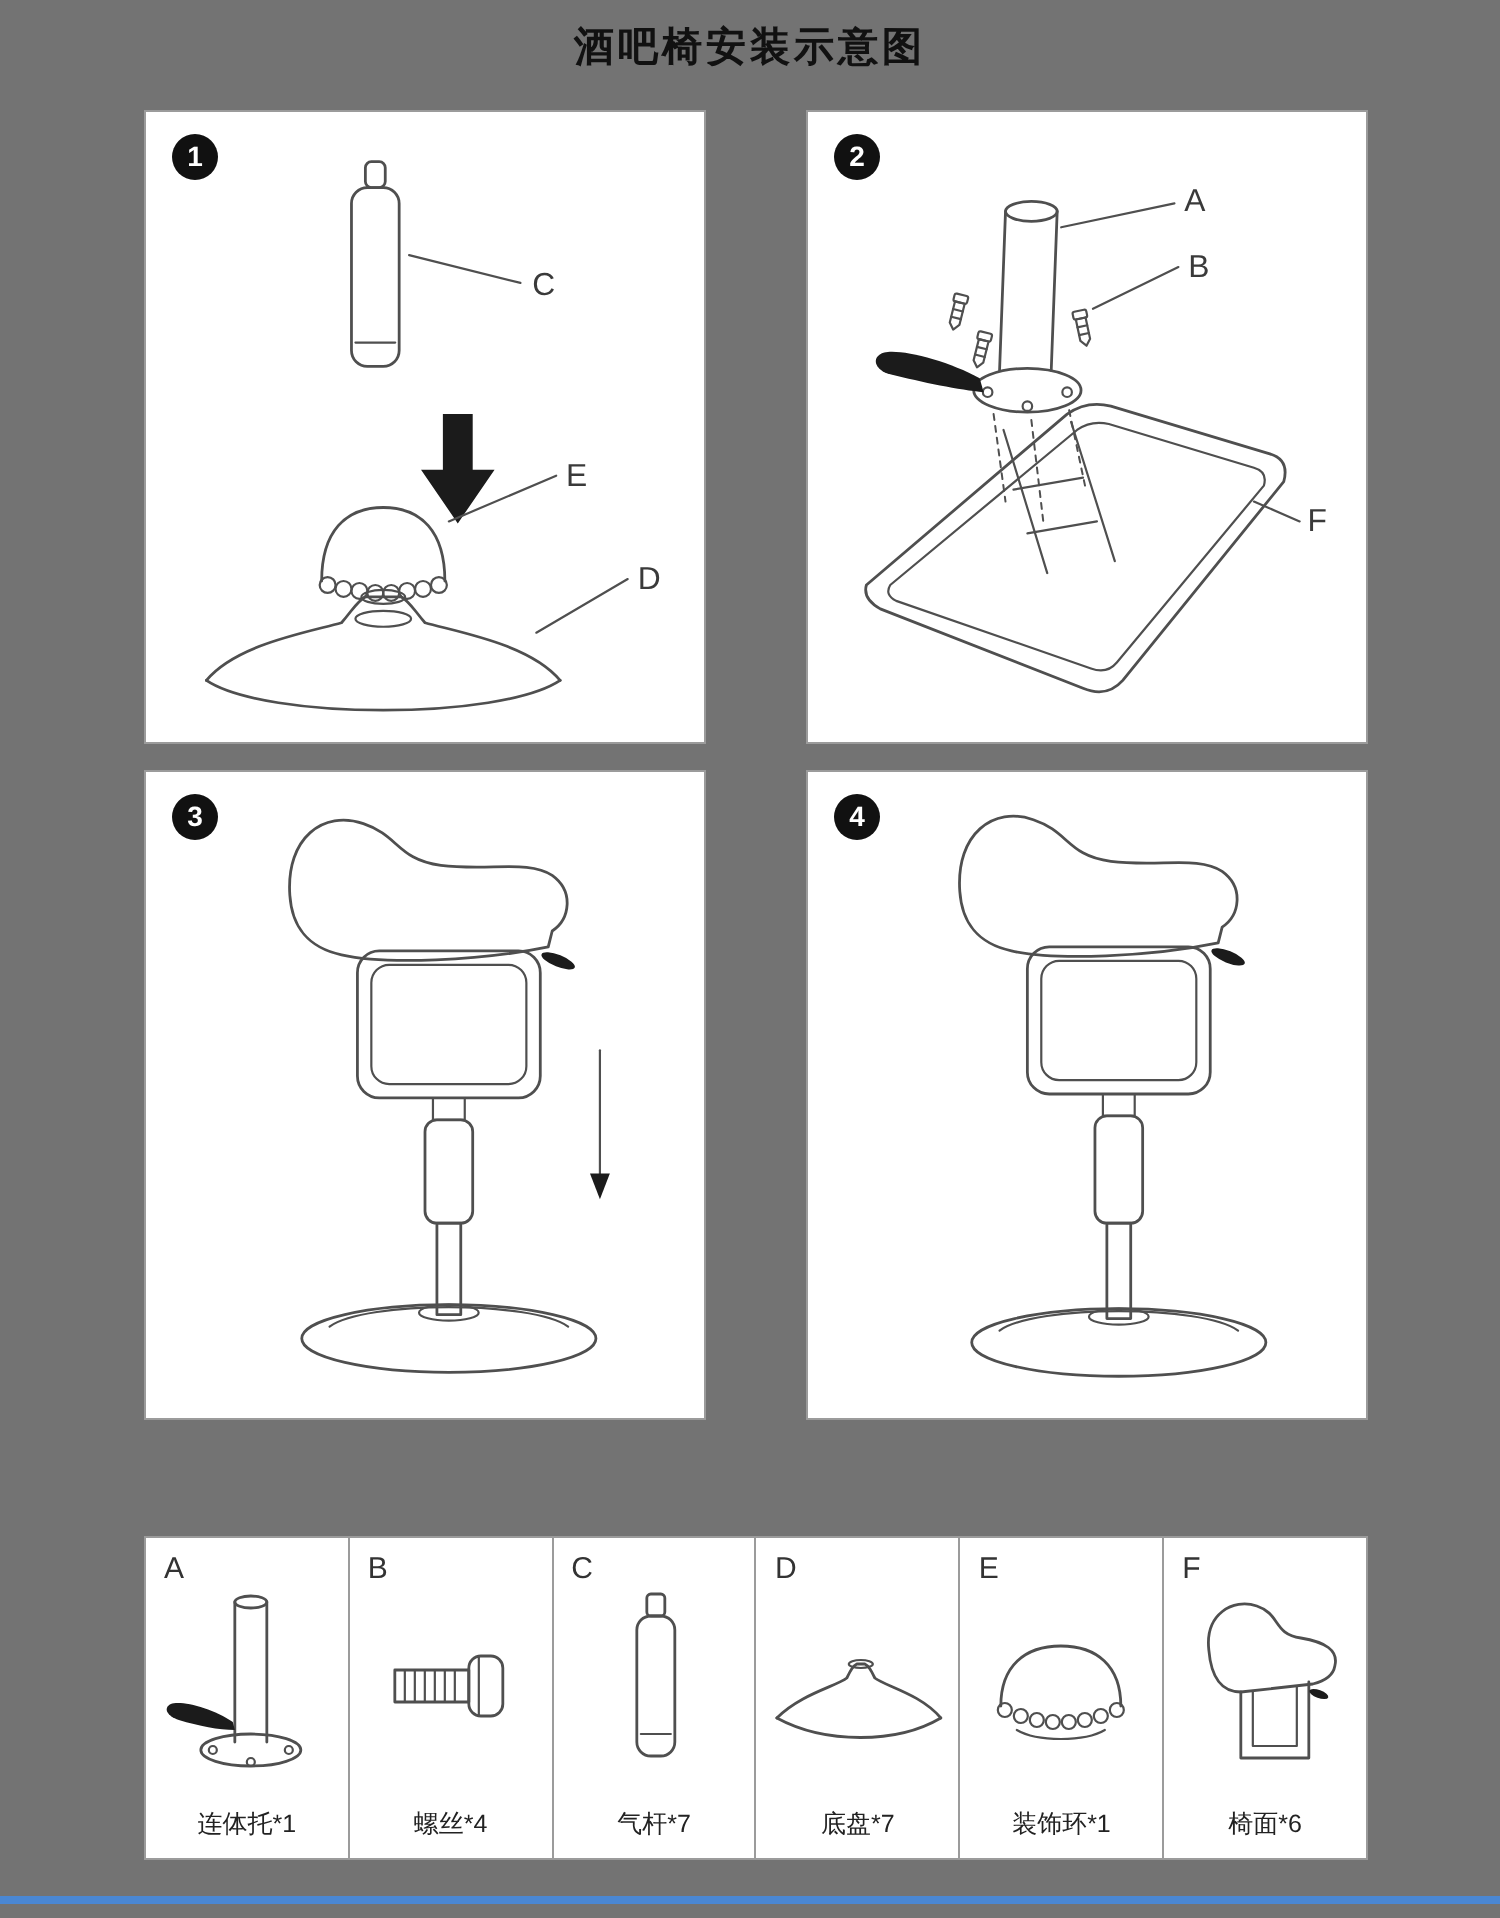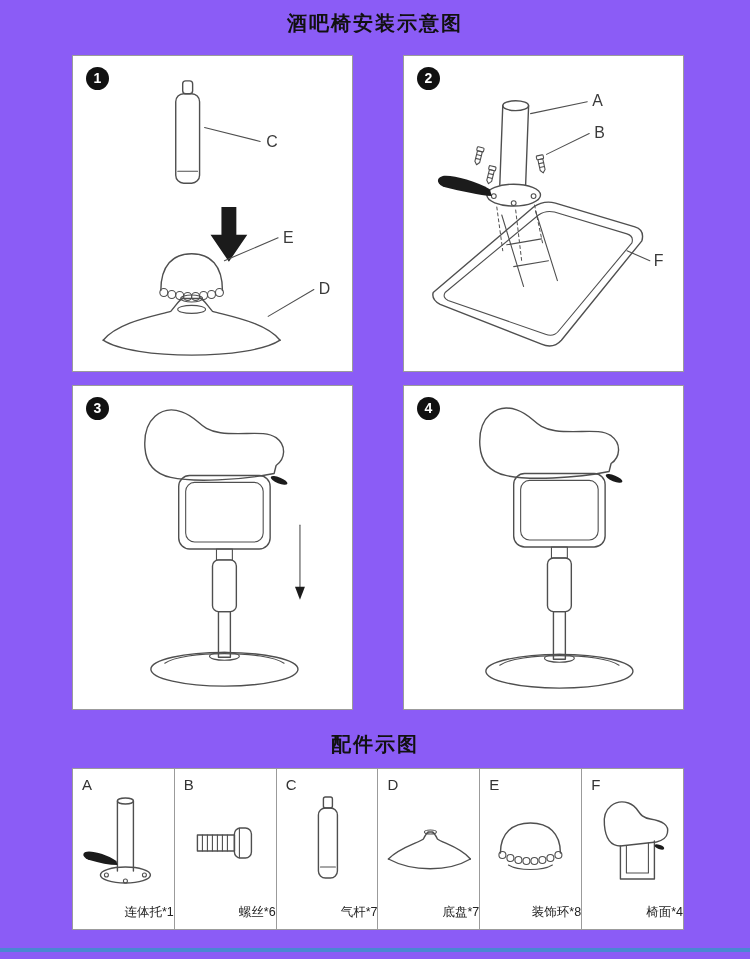--- a/index.html
+++ b/index.html
@@ -2,21 +2,21 @@
 <html><head>
 <meta charset="utf-8">
 <style>
   * { margin:0; padding:0; box-sizing:border-box; }
   html,body { background:#fff; }
   body {
     width:750px; height:959px;
     font-family:"Liberation Sans","DejaVu Sans",sans-serif;
     color:#1a1a1a; position:relative; overflow:hidden;
   }
-  .page { position:relative; width:750px; height:959px; background:#8b5cf6;padding-left:40px; }
+  .page { position:relative; width:750px; height:959px; background:#737373;padding-left:40px; }
 
   .main-title, .parts-title {
     position:absolute; left:0; width:750px; text-align:center;
     font-size:20px; font-weight:bold; letter-spacing:2px; color:#111;
   }
   .main-title { top:10px; }
   .parts-title { top:731px; }
 
   .panel {
     position:absolute; border:1px solid #9b9b9b; background:#fff;
@@ -49,21 +49,21 @@
     position:absolute; left:72px; top:768px; width:612px; height:162px;
     display:flex; border:1px solid #9b9b9b; background:#fff;
   }
   .part-cell { flex:1; position:relative; border-right:1px solid #9b9b9b; }
   .part-cell:last-child { border-right:none; }
   .part-letter {
     position:absolute; left:9px; top:7px; font-size:15px; color:#333;
   }
   .part-cell svg { position:absolute; left:0; top:22px; width:100%; height:100px; }
   .part-name {
-    position:absolute; left:0; bottom:8px; width:100%; text-align:right;
+    position:absolute; left:0; bottom:8px; width:100%; text-align:center;
     font-size:12.5px; color:#222;margin-top:21px;
   }
 
   .bottom-bar {
     position:absolute; left:0; top:948px; width:750px; height:4px;
     background:#4a87d3;
   }
 </style>
 </head>
 <body>
@@ -232,21 +232,20 @@
           <rect x="150" y="227" width="12" height="48"></rect>
 
           <ellipse cx="156" cy="287" rx="74" ry="17"></ellipse>
           <path d="M96 281 C114 268 198 268 216 281" class="thin"></path>
           <ellipse cx="156" cy="274" rx="15" ry="4" class="thin"></ellipse>
         </g>
       </g>
     </svg>
   </div>
 
-  <h2 class="parts-title">配件示图</h2>
 
   <div class="parts-table">
 
     <div class="part-cell">
       <div class="part-letter">A</div>
       <svg viewBox="0 0 100 100">
         <g class="ln">
           <ellipse cx="52" cy="10" rx="8" ry="3"></ellipse>
           <line x1="44" y1="10" x2="44" y2="80"></line>
           <line x1="60" y1="10" x2="60" y2="80"></line>
@@ -268,21 +267,21 @@
           <line x1="64" y1="37" x2="64" y2="67" class="thin"></line>
           <rect x="22" y="44" width="37" height="16"></rect>
           <line x1="27" y1="44" x2="27" y2="60" class="thin"></line>
           <line x1="32" y1="44" x2="32" y2="60" class="thin"></line>
           <line x1="37" y1="44" x2="37" y2="60" class="thin"></line>
           <line x1="42" y1="44" x2="42" y2="60" class="thin"></line>
           <line x1="47" y1="44" x2="47" y2="60" class="thin"></line>
           <line x1="52" y1="44" x2="52" y2="60" class="thin"></line>
         </g>
       </svg>
-      <div class="part-name">螺丝*6</div>
+      <div class="part-name">螺丝*4</div>
     </div>
 
     <div class="part-cell">
       <div class="part-letter">C</div>
       <svg viewBox="0 0 100 100">
         <g class="ln">
           <rect x="46" y="6" width="9" height="11" rx="2"></rect>
           <rect x="41" y="17" width="19" height="70" rx="7"></rect>
           <line x1="43" y1="76" x2="58" y2="76" class="thin"></line>
         </g>
@@ -311,33 +310,33 @@
           <circle cx="30" cy="67" r="3.5" class="thin"></circle>
           <circle cx="38" cy="69" r="3.5" class="thin"></circle>
           <circle cx="46" cy="70" r="3.5" class="thin"></circle>
           <circle cx="54" cy="70" r="3.5" class="thin"></circle>
           <circle cx="62" cy="69" r="3.5" class="thin"></circle>
           <circle cx="70" cy="67" r="3.5" class="thin"></circle>
           <circle cx="78" cy="64" r="3.5" class="thin"></circle>
           <path d="M28 74 C38 80 62 80 72 74" class="thin"></path>
         </g>
       </svg>
-      <div class="part-name">装饰环*8</div>
+      <div class="part-name">装饰环*1</div>
     </div>
 
     <div class="part-cell">
       <div class="part-letter">F</div>
       <svg viewBox="0 0 100 100">
         <g class="ln">
           <path d="M22 34 C20 16 34 8 46 12 C58 16 54 26 68 28 C80 30 87 34 85 42 C84 48 78 50 74 51 L38 55 C27 55 23 46 22 34 Z"></path>
           <path d="M38 55 L38 88 L72 88 L72 50"></path>
           <path d="M44 55 L44 82 L66 82 L66 52" class="thin"></path>
           <ellipse class="fillk" cx="77" cy="56" rx="5" ry="2" transform="rotate(20 77 56)"></ellipse>
         </g>
       </svg>
-      <div class="part-name">椅面*4</div>
+      <div class="part-name">椅面*6</div>
     </div>
 
   </div>
 
   <div class="bottom-bar"></div>
 
 </div>
 
 </body></html>

